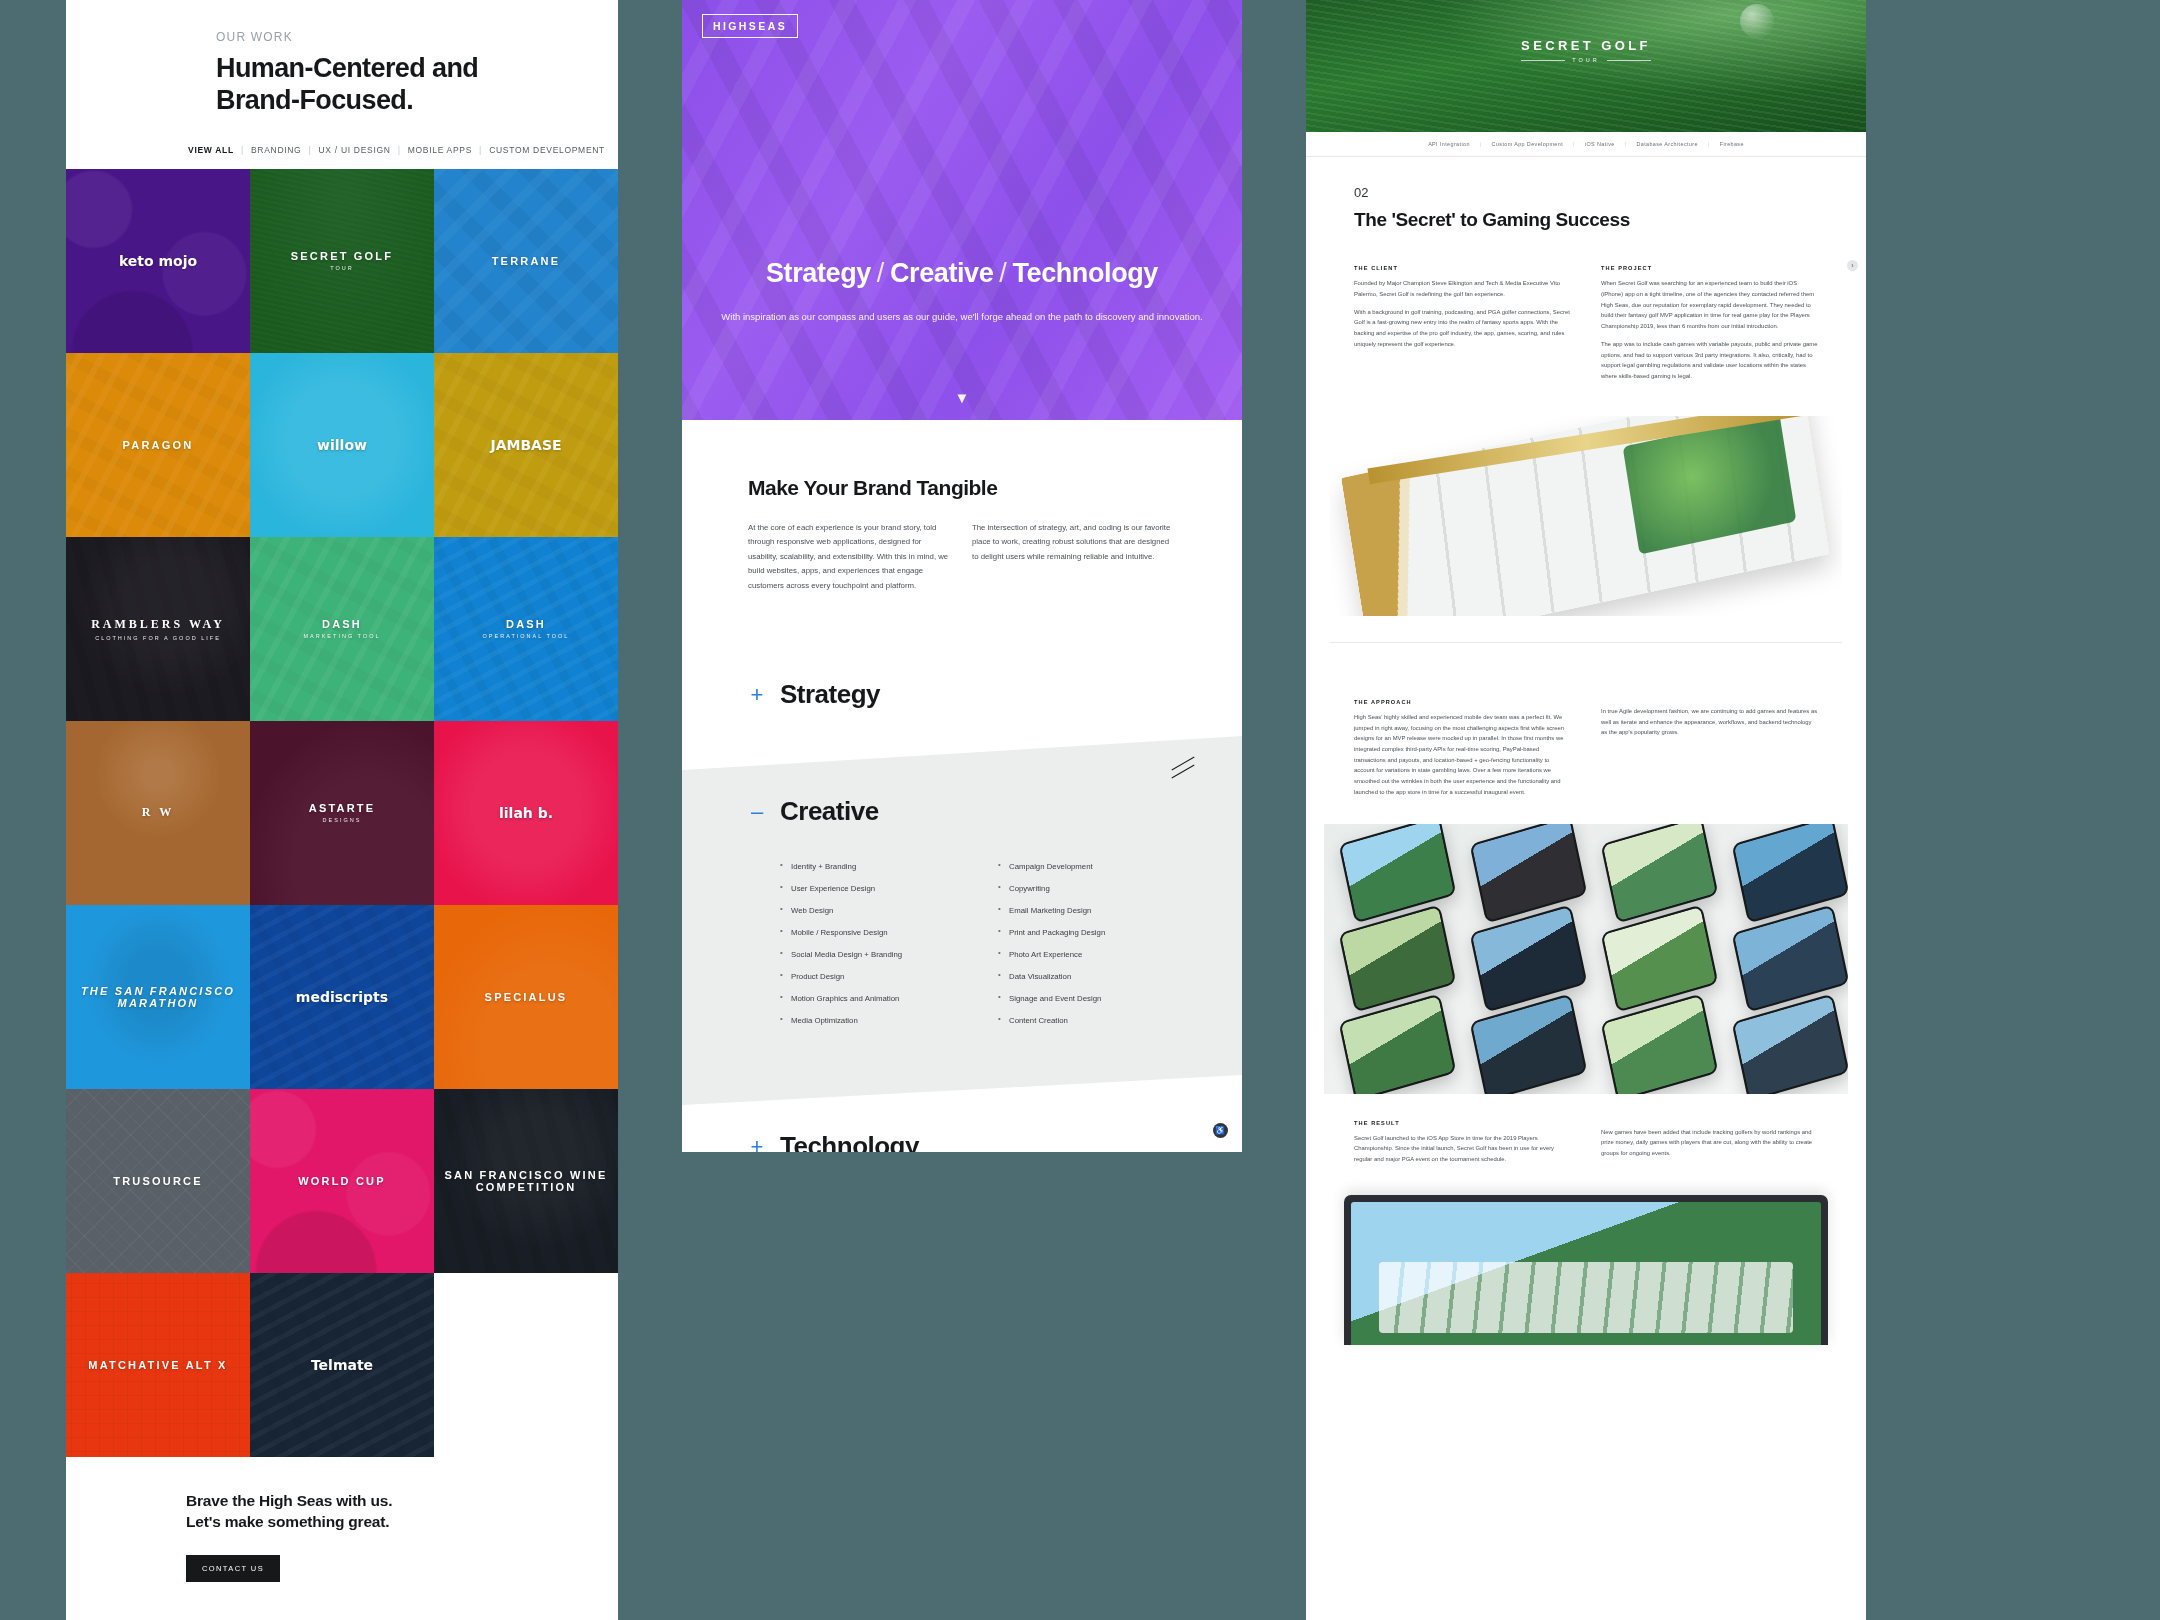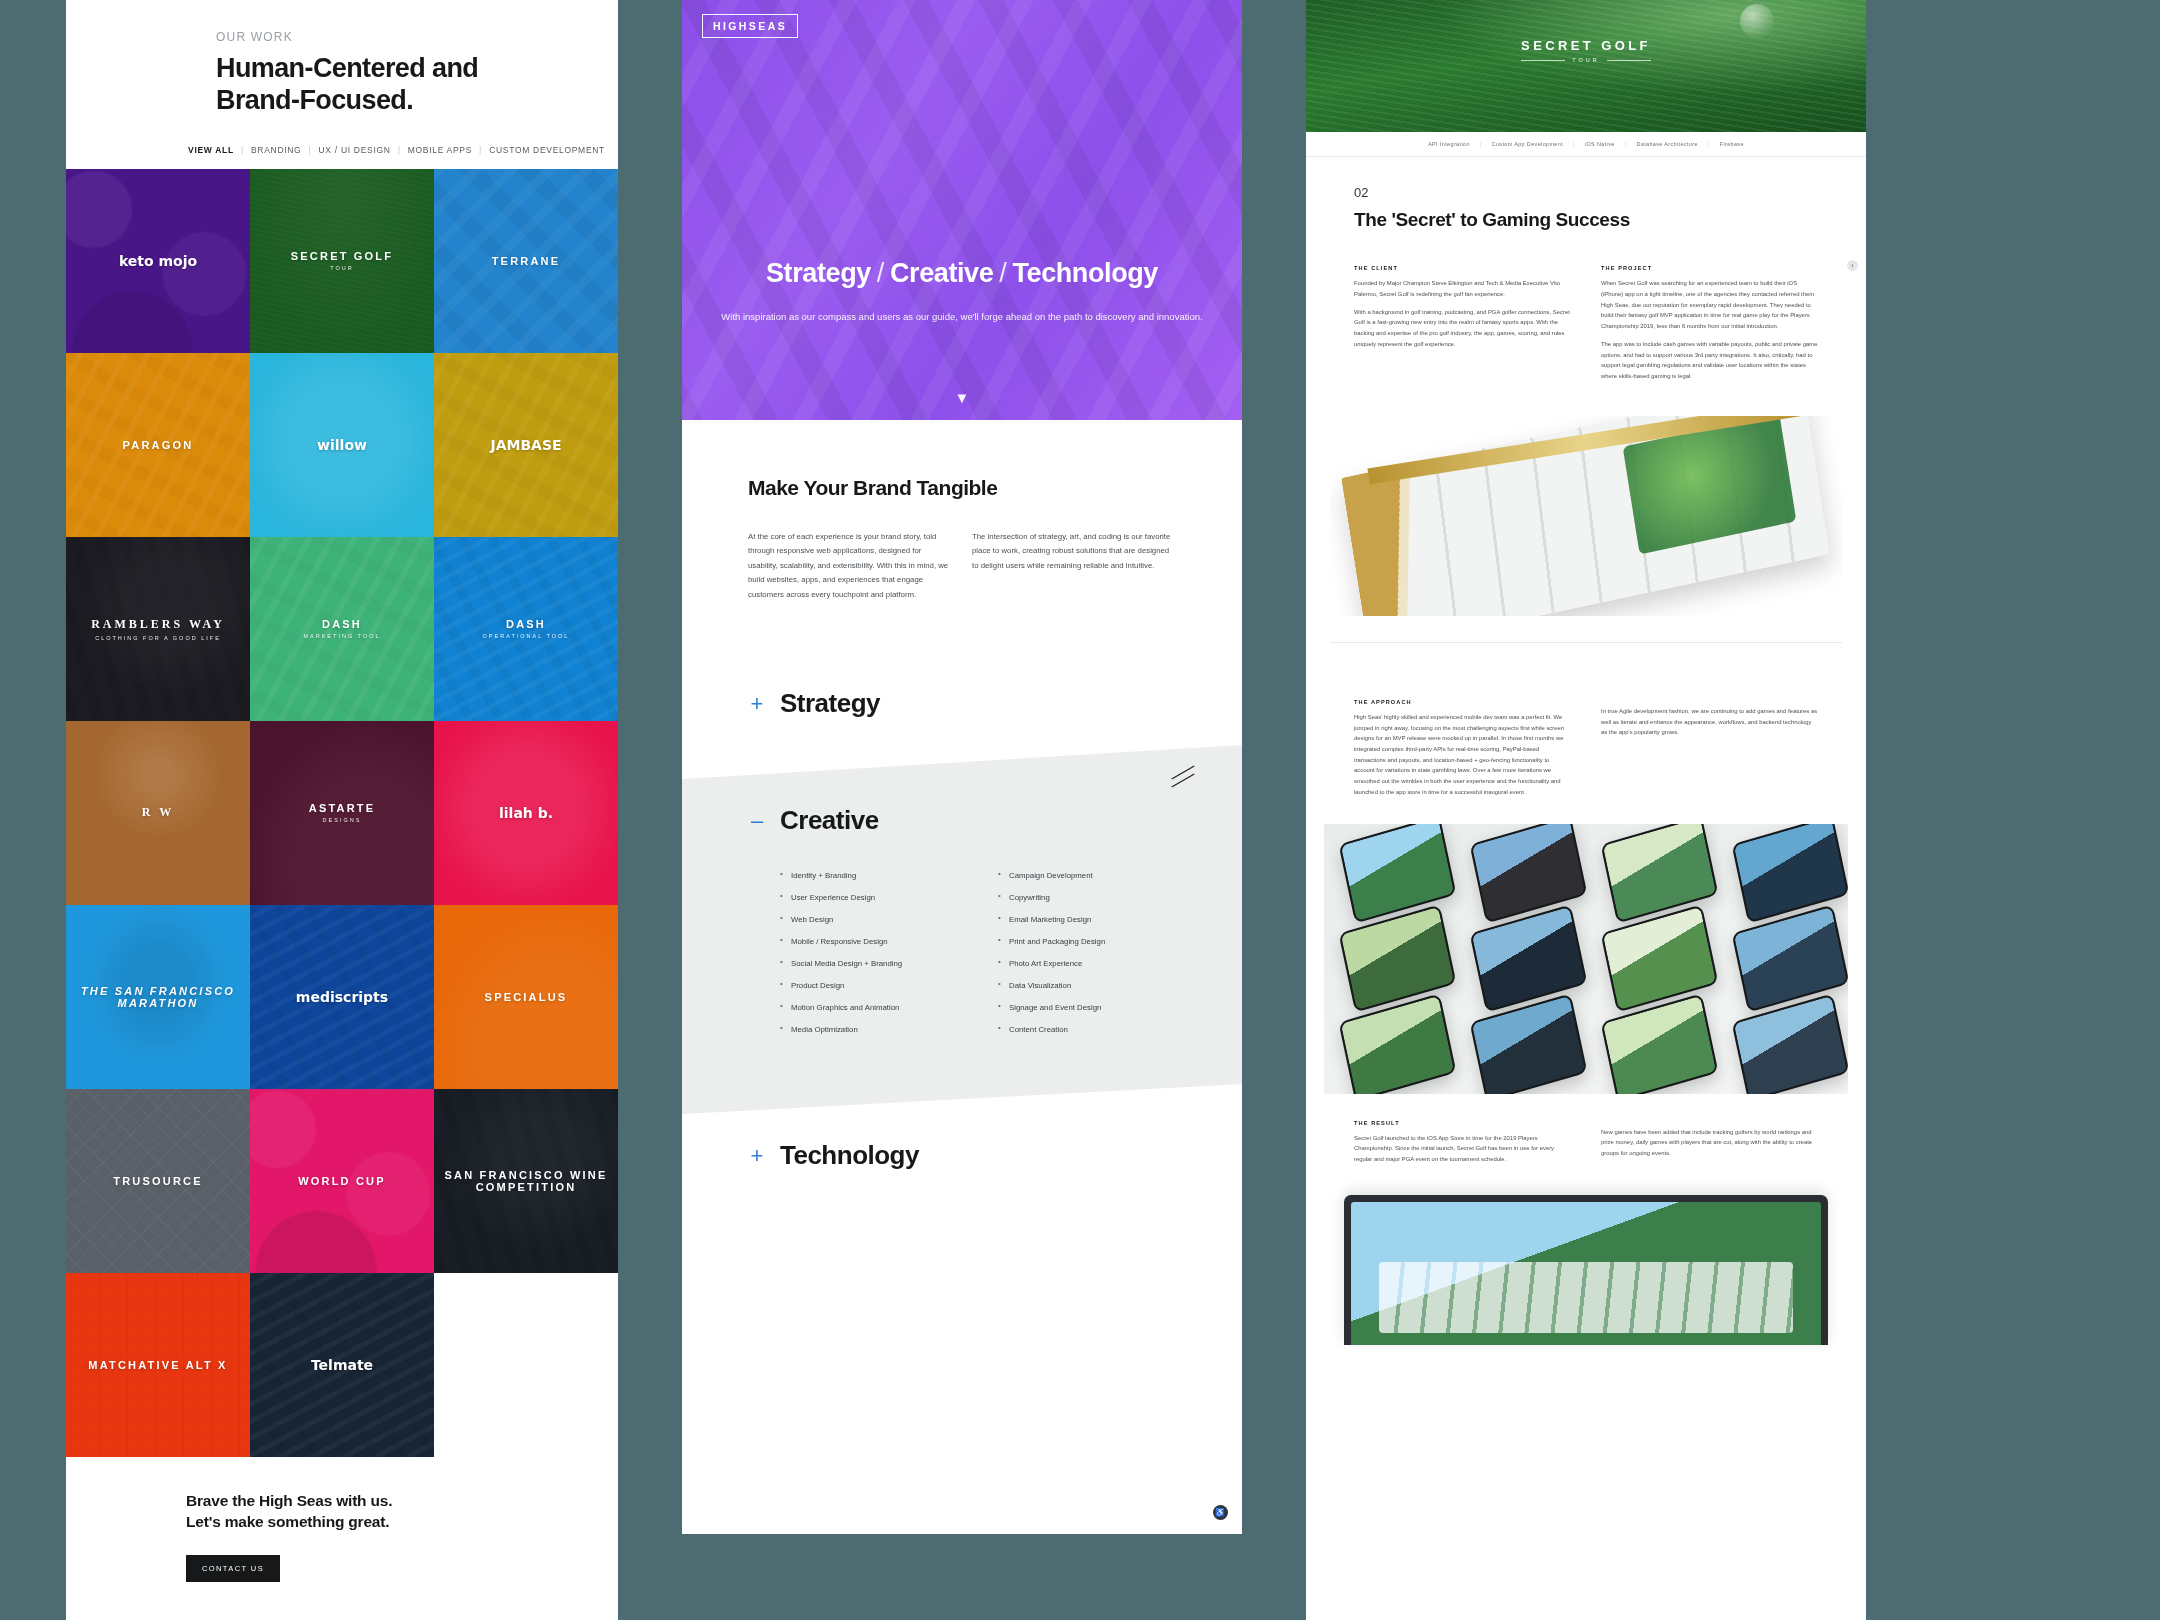--- a/index.html
+++ b/index.html
@@ -96,21 +96,21 @@
                                repeating-linear-gradient(0deg, rgba(0,0,0,.12) 0 1px, transparent 1px 14px); }
 
   .p1-cta { padding: 34px 0 0 120px; }
   .p1-cta h3 { font-size: 15.5px; line-height: 1.35; font-weight: 700; color: #16181a; letter-spacing: -0.2px; }
   .p1-cta .btn {
     display: inline-block; margin-top: 22px; background: #16181a; color: #fff;
     font-size: 7.5px; letter-spacing: 1.4px; padding: 9px 16px; text-transform: uppercase;
   }
 
   
-  #panel2 { width: 560px; height: 1534px; }
+  #panel2 { width: 560px; height: 1152px; }
   .p2-hero {
     position: relative; height: 420px;
     background: linear-gradient(125deg, #8b4ee8 0%, #9b5cf0 35%, #8d50ea 62%, #a45ff2 100%);
     overflow: hidden;
   }
   .p2-hero .iso {
     position: absolute; inset: -10%;
     background-image: repeating-linear-gradient(118deg, rgba(255,255,255,.055) 0 16px, transparent 16px 52px),
                       repeating-linear-gradient(62deg, rgba(0,0,0,.055) 0 22px, transparent 22px 66px);
   }
@@ -127,21 +127,21 @@
   .p2-hl .slash { font-weight: 300; opacity: .85; padding: 0 6px; }
   .p2-sub { font-size: 9.5px; line-height: 1.65; margin-top: 20px; opacity: .93; }
   .p2-arrow {
     position: absolute; left: 50%; transform: translateX(-50%); bottom: 14px; z-index: 4;
     color: #fff; font-size: 15px; opacity: .92;
   }
 
   .p2-body { padding: 56px 66px 0 66px; }
   .p2-h2 { font-size: 21px; font-weight: 700; color: #16181a; letter-spacing: -0.5px; }
   .p2-lead { font-size: 10.5px; line-height: 1.75; color: #3b4045; margin-top: 22px; }
-  .p2-cols { display: flex; gap: 20px; margin-top: 30px; }
+  .p2-cols { display: flex; gap: 20px; margin-top: 21px; }
   .p2-cols p { flex: 1; font-size: 7.8px; line-height: 1.85; color: #4a5055; }
 
   .svc { position: relative; }
   .svc-head { display: flex; align-items: center; gap: 14px; }
   .svc-sign { color: #2b7fd4; font-size: 22px; font-weight: 300; line-height: 1; width: 18px; text-align: center;}
   .svc-name { font-size: 26px; font-weight: 700; color: #16181a; letter-spacing: -0.5px; }
 
   .p2-strategy { padding: 86px 66px 0 66px; }
 
   .p2-creative-wrap {

